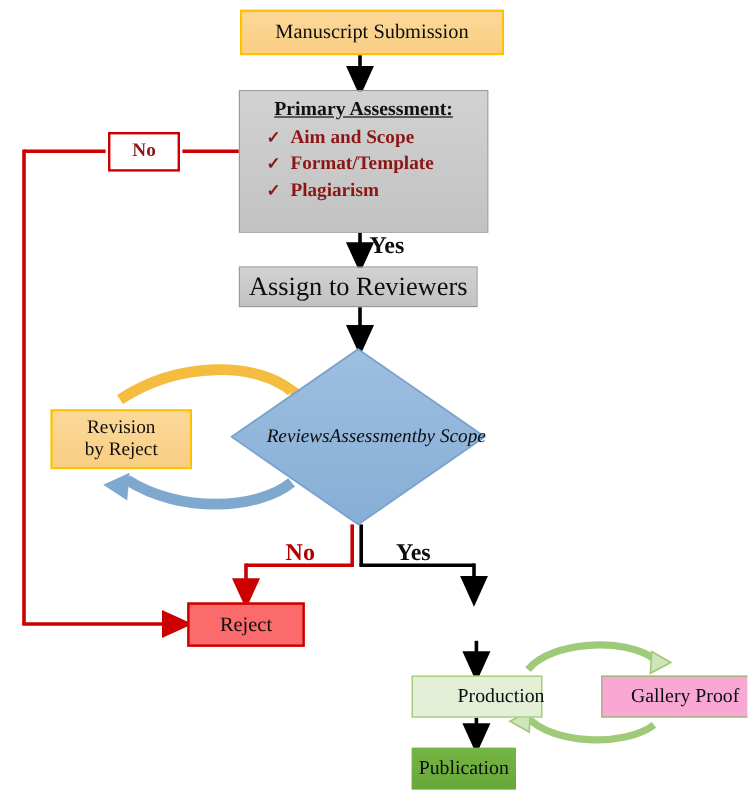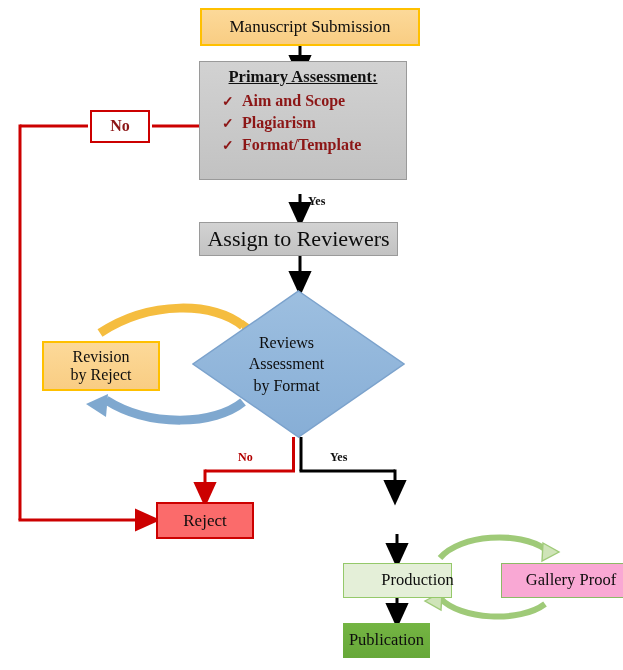--- a/index.html
+++ b/index.html
@@ -30,21 +30,21 @@
   
   #manuscript-submission {
     left: 200px; top: 8px; width: 220px; height: 38px;
     background: linear-gradient(180deg,#fcd999 0%, #f9cd83 100%);
     border: 2px solid #ffc000;
     font-size: 17px;
   }
 
   
   #primary-assessment {
-    left: 199px; top: 61px; width: 208px; height: 119px;
+    left: 199px; top: 75px; width: 208px; height: 119px;
     background: linear-gradient(180deg,#d2d2d2 0%, #c2c2c2 100%);
     border: 1px solid #9a9a9a;
     flex-direction: column;
     justify-content: flex-start;
     padding-top: 6px;
   }
   #primary-assessment .pa-title {
     font-size: 16.5px;
     font-weight: bold;
     color: #111;
@@ -83,28 +83,29 @@
 
   
   #reviews-diamond-wrap {
     position: absolute;
     left: 192px; top: 290px; width: 213px; height: 148px;
     z-index: 4;
   }
   #reviews-diamond-wrap svg { display:block; }
   #reviews-diamond-label {
     position: absolute;
-    left: 180px; top: 290px; width: 213px; height: 148px;
+    left: 207px; top: 290px; width: 213px; height: 148px;
     display: flex; align-items: center; justify-content: center;
-    flex-direction: column;
+    flex-direction: row;
     font-size: 16px;
     line-height: 1.32;
     color: #0d0d0d;
     z-index: 6;
     pointer-events: none;
+    font-style: italic;
   }
 
   
   #revision-author {
     left: 42px; top: 341px; width: 118px; height: 50px;
     background: linear-gradient(180deg,#fcd999 0%, #f9cd83 100%);
     border: 2px solid #ffc000;
     flex-direction: column;
     font-size: 16px;
   }
@@ -152,21 +153,21 @@
     border: 2px solid #cc0000;
     color: #8c1616;
     font-size: 16px;
     font-weight: bold;
     z-index: 7;
   }
 
   
   .edge-label {
     position: absolute;
-    font-size: 12px;
+    font-size: 20px;
     font-weight: bold;
     z-index: 7;
     white-space: nowrap;
   }
   #label-yes-primary { left: 308px; top: 194px; color: #0d0d0d; }
   #label-no-diamond  { left: 238px; top: 450px; color: #b20000; }
   #label-yes-diamond { left: 330px; top: 450px; color: #0d0d0d; }
 
   
   #edges {
@@ -264,24 +265,24 @@
     <span>Manuscript Submission</span>
   </div>
 
   <div class="node" id="primary-assessment">
     <div class="pa-title">Primary Assessment:</div>
     <ul>
       <li>
         <span class="chk">✓</span><span>Aim and Scope</span>
       </li>
       <li>
-        <span class="chk">✓</span><span>Plagiarism</span>
+        <span class="chk">✓</span><span>Format/Template</span>
       </li>
       <li>
-        <span class="chk">✓</span><span>Format/Template</span>
+        <span class="chk">✓</span><span>Plagiarism</span>
       </li>
     </ul>
   </div>
 
   <div class="node" id="assign-reviewers">
     <span>Assign to Reviewers</span>
   </div>
 
   <div id="reviews-diamond-wrap">
     <svg width="213" height="148" viewBox="0 0 213 148" xmlns="http://www.w3.org/2000/svg">
@@ -290,21 +291,21 @@
           <stop offset="0%" stop-color="#9dbfe0"></stop>
           <stop offset="100%" stop-color="#87aed6"></stop>
         </linearGradient>
       </defs>
       <polygon points="106.5,1 212,74 106.5,147 1,74" fill="url(#diamondGrad)" stroke="#7ba2cc" stroke-width="1.5"></polygon>
     </svg>
   </div>
   <div id="reviews-diamond-label">
     <span>Reviews</span>
     <span>Assessment</span>
-    <span>by Format</span>
+    <span>by Scope</span>
   </div>
 
   <div class="node" id="revision-author">
     <span>Revision</span>
     <span>by Reject</span>
   </div>
 
   <div class="node" id="reject">
     <span>Reject</span>
   </div>

